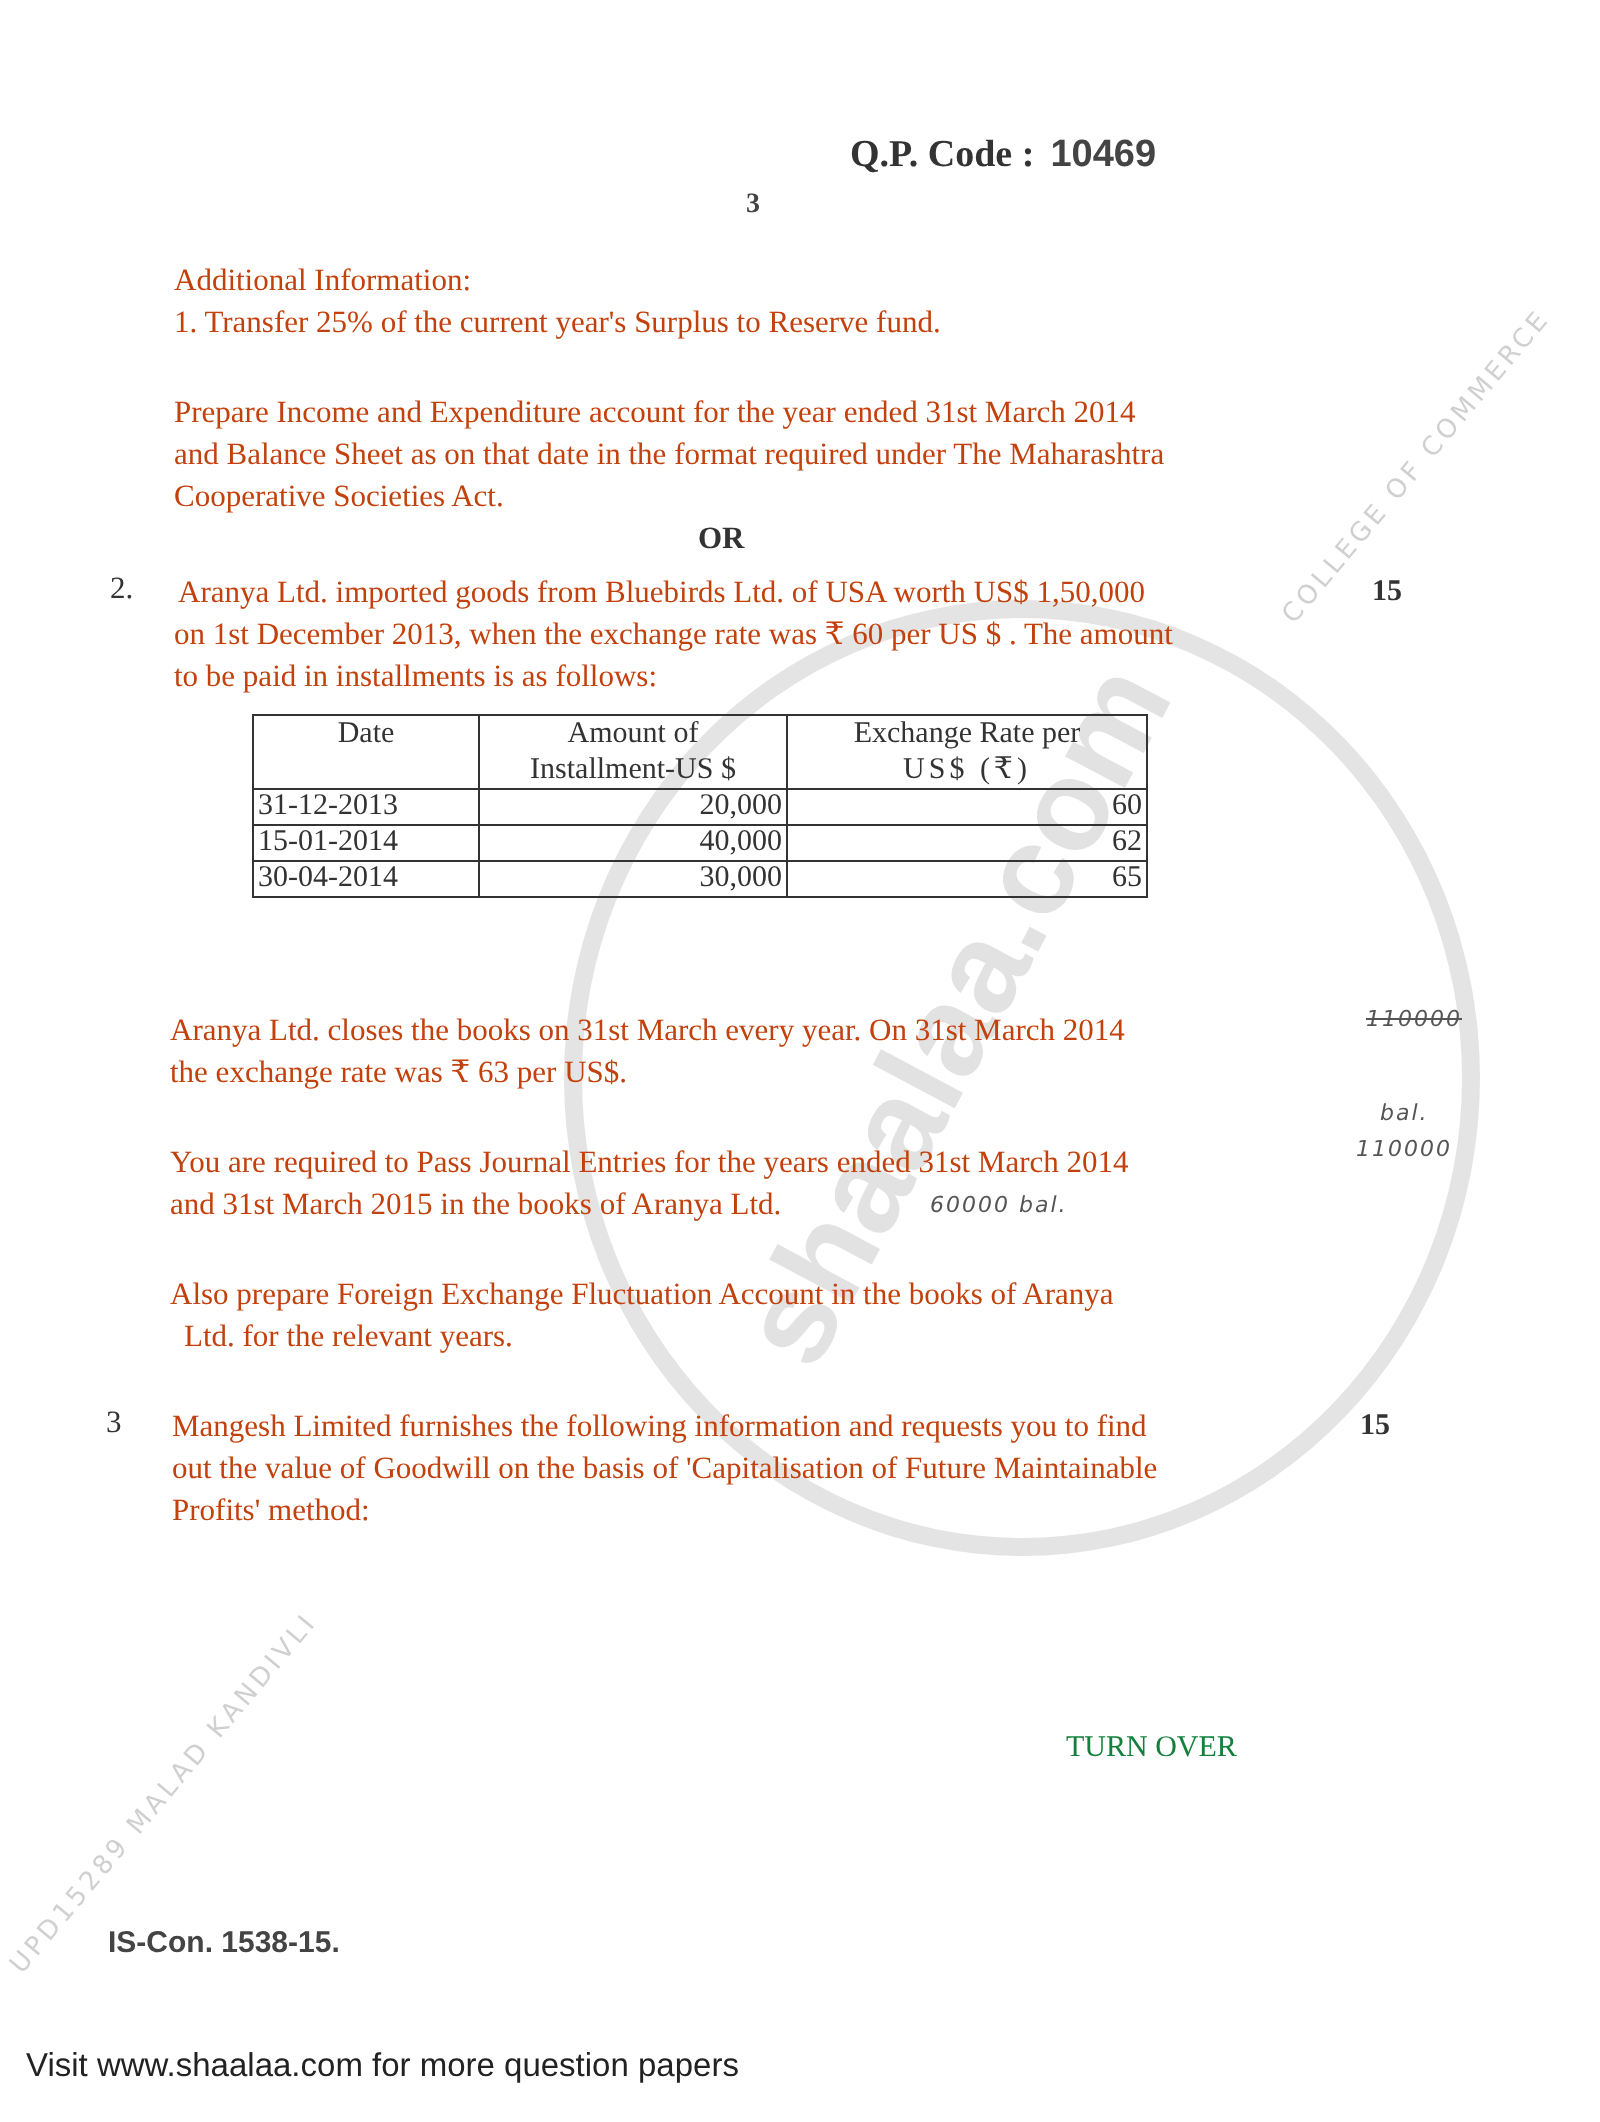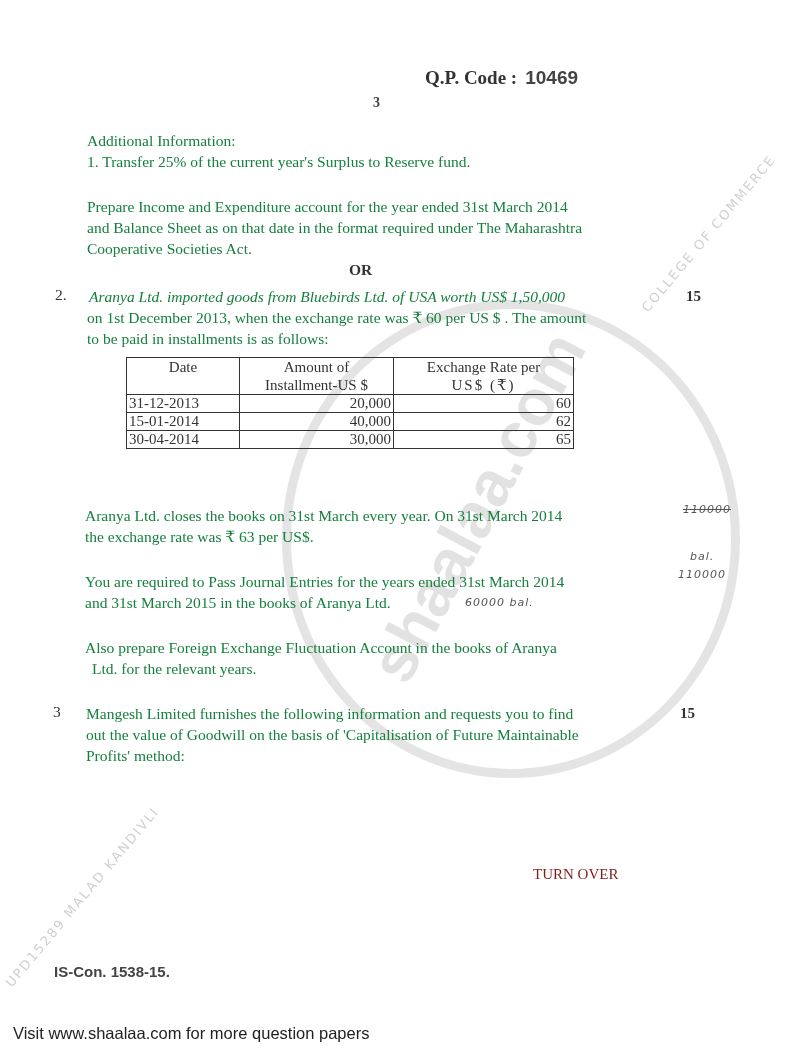--- a/index.html
+++ b/index.html
@@ -2,38 +2,38 @@
 <html><head>
 <meta charset="utf-8">
 <style>
   html, body { margin: 0; padding: 0; }
   body {
     width: 800px; height: 1061px; position: relative; overflow: hidden;
     background: #ffffff; color: #222;
     font-family: "Liberation Serif", "DejaVu Serif", serif;
   }
   .abs { position: absolute; }
-  .txt { font-size: 15.5px; line-height: 21px; color: #15803d; white-space: nowrap; }
+  .txt { font-size: 15.5px; line-height: 21px; color: #c2410c; white-space: nowrap; }
   .qpcode { left: 425px; top: 67px; font-size: 19px; font-weight: bold; color: #333; }
   .qpcode .code { font-family: "Liberation Sans", "DejaVu Sans", sans-serif; font-weight: bold; font-size: 19px; margin-left: 8px; color: #444; }
   .pagenum { left: 373px; top: 95px; font-size: 14px; font-weight: bold; color: #444; }
   .or { left: 349px; top: 261px; font-size: 15.5px; font-weight: bold; color: #333; }
   .marks { font-size: 15px; font-weight: bold; color: #333; }
   .qnum { font-size: 15.5px; color: #333; }
   table.inst { position: absolute; left: 126px; top: 357px; border-collapse: collapse; font-size: 15px; color: #333; }
   table.inst td, table.inst th { border: 1.5px solid #333; padding: 0 2px; line-height: 17px; font-weight: normal; }
   table.inst th { text-align: center; vertical-align: top; line-height: 18px; }
   table.inst td.num { text-align: right; }
   table.inst .c1 { width: 108px; margin-top: 34px; }
   table.inst .c2 { width: 149px; }
   table.inst .c3 { width: 175px; }
   .hand { font-family: "DejaVu Sans", sans-serif; font-size: 11px; color: #555; font-style: italic; letter-spacing: 1px; }
   .strike { text-decoration: line-through; }
   .footer-code { left: 54px; top: 963px; font-family: "Liberation Sans", "DejaVu Sans", sans-serif; font-weight: bold; font-size: 15px; color: #444; }
-  .turnover { left: 533px; top: 866px; font-size: 15px; color: #7f1d1d; }
+  .turnover { left: 533px; top: 866px; font-size: 15px; color: #15803d; }
   .visit { left: 13px; top: 1024px; font-family: "Liberation Sans", "DejaVu Sans", sans-serif; font-size: 16.5px; color: #222; }
   .watermark-circle { left: 282px; top: 300px; width: 440px; height: 460px; border: 9px solid #e4e4e4; border-radius: 50%; }
   .wm-text { color: #d0d0d0; font-family: "DejaVu Sans", sans-serif; font-size: 13px; letter-spacing: 2px; transform-origin: left bottom; white-space: nowrap; }
   .wm-big { color: #e2e2e2; font-family: "Liberation Sans", sans-serif; font-weight: bold; font-size: 64px; transform-origin: left bottom; white-space: nowrap; }
 </style>
 </head>
 <body>
 
 <div class="abs watermark-circle"></div>
 <div class="abs wm-big" style="left:420px; top:620px; transform: rotate(-62deg);">shaalaa.com</div>
@@ -47,21 +47,21 @@
 
 <div class="abs txt" style="left:87px; top:130px;">Additional Information:</div>
 <div class="abs txt" style="left:87px; top:151px;text-align:right;">1. Transfer 25% of the current year's Surplus to Reserve fund.</div>
 <div class="abs txt" style="left:87px; top:196px;">Prepare Income and Expenditure account for the year ended 31st March 2014</div>
 <div class="abs txt" style="left:87px; top:217px;">and Balance Sheet as on that date in the format required under The Maharashtra</div>
 <div class="abs txt" style="left:87px; top:238px;">Cooperative Societies Act.</div>
 <div class="abs or">OR</div>
 
 <div class="abs qnum" style="left:55px; top:286px;">2.</div>
 <div class="abs marks" style="left:686px; top:288px;">15</div>
-<div class="abs txt" style="left:89px; top:286px;font-style:italic;">Aranya Ltd. imported goods from Bluebirds Ltd. of USA worth US$ 1,50,000</div>
+<div class="abs txt" style="left:89px; top:286px;">Aranya Ltd. imported goods from Bluebirds Ltd. of USA worth US$ 1,50,000</div>
 <div class="abs txt" style="left:87px; top:307px;">on 1st December 2013, when the exchange rate was ₹ 60 per US $ . The amount</div>
 <div class="abs txt" style="left:87px; top:328px;">to be paid in installments is as follows:</div>
 
 <table class="inst">
   <tbody>
       <tr>
     <th class="c1"><span>Date</span></th>
     <th class="c2"><span>Amount of</span><br><span>Installment-US $</span></th>
     <th class="c3"><span>Exchange Rate per</span><br><span style="letter-spacing:2px;">US$ (₹)</span></th>
   </tr>

